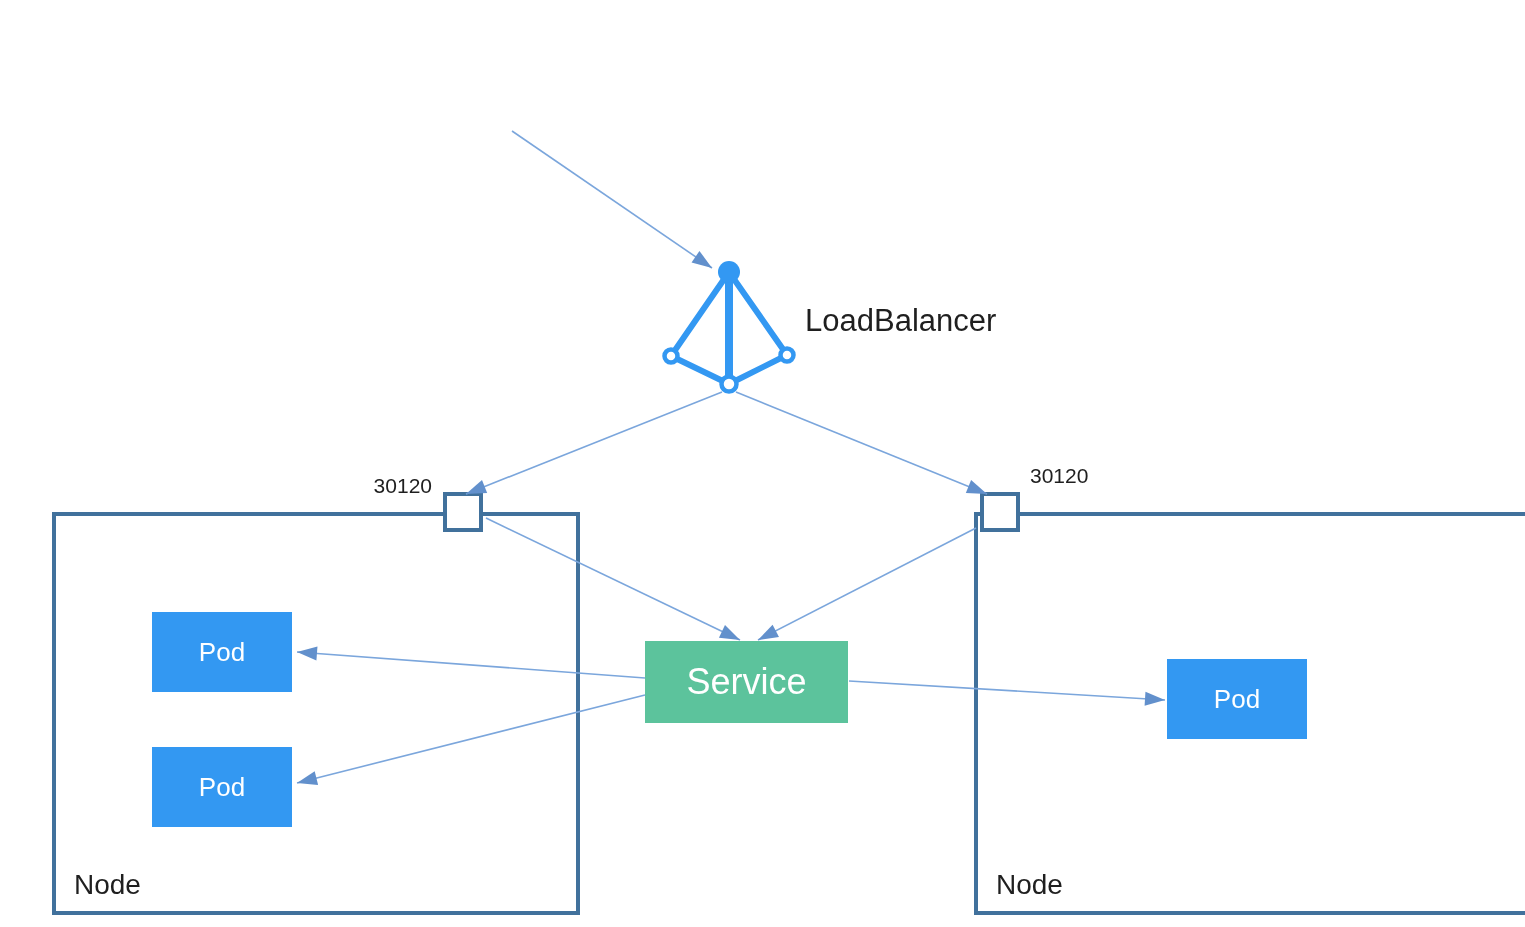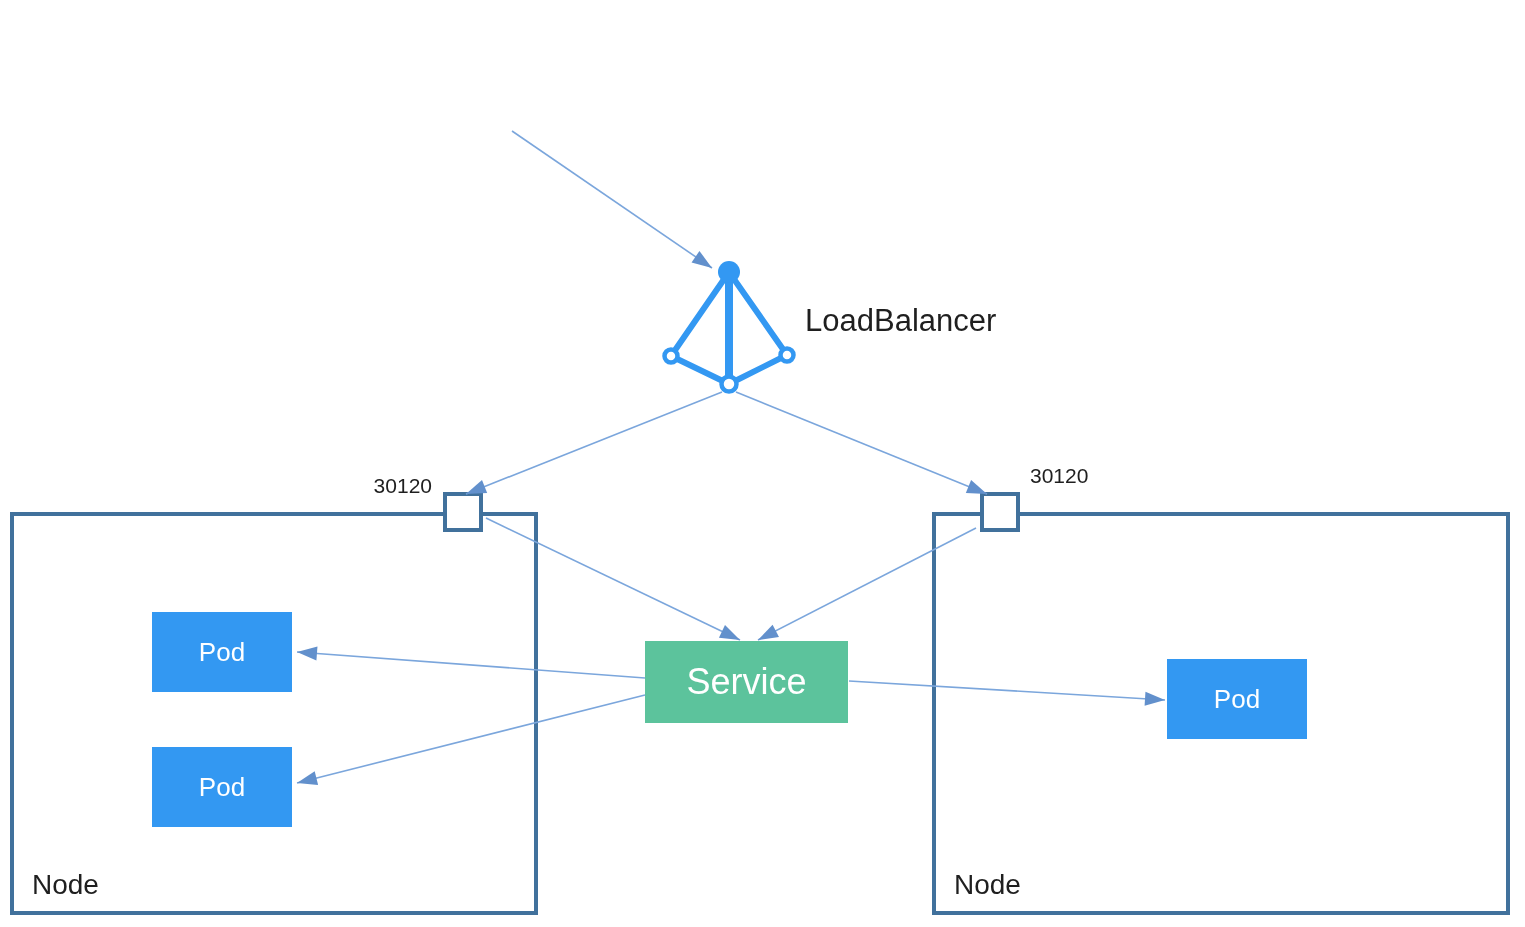--- a/index.html
+++ b/index.html
@@ -10,21 +10,21 @@
     --connector-arrow:#6290CC;
     --text-dark:#1F1F1F;
     --text-light:#FFFFFF;
   }
   *{box-sizing:border-box;margin:0;padding:0;}
   html,body{background:#fff;}
   body{font-family:"Liberation Sans",sans-serif;}
   .stage{position:relative;width:1525px;height:927px;background:#fff;overflow:hidden;}
 
   
-  .node{position:absolute;border:4px solid var(--node-border);background:#fff;}
+  .node{position:absolute;border:4px solid var(--node-border);background:#fff;margin-left:42px;}
   .node-left{left:10px;top:512px;width:528px;height:403px;}
   .node-right{left:932px;top:512px;width:578px;height:403px;}
   .node-label{position:absolute;left:18px;bottom:10px;font-size:28px;color:var(--text-dark);}
 
   
   .box{position:absolute;display:flex;align-items:center;justify-content:center;color:var(--text-light);}
   .pod{width:140px;height:80px;background:var(--accent-blue);font-size:26px;}
   .pod-1{left:152px;top:612px;}
   .pod-2{left:152px;top:747px;}
   .pod-3{left:1167px;top:659px;}

